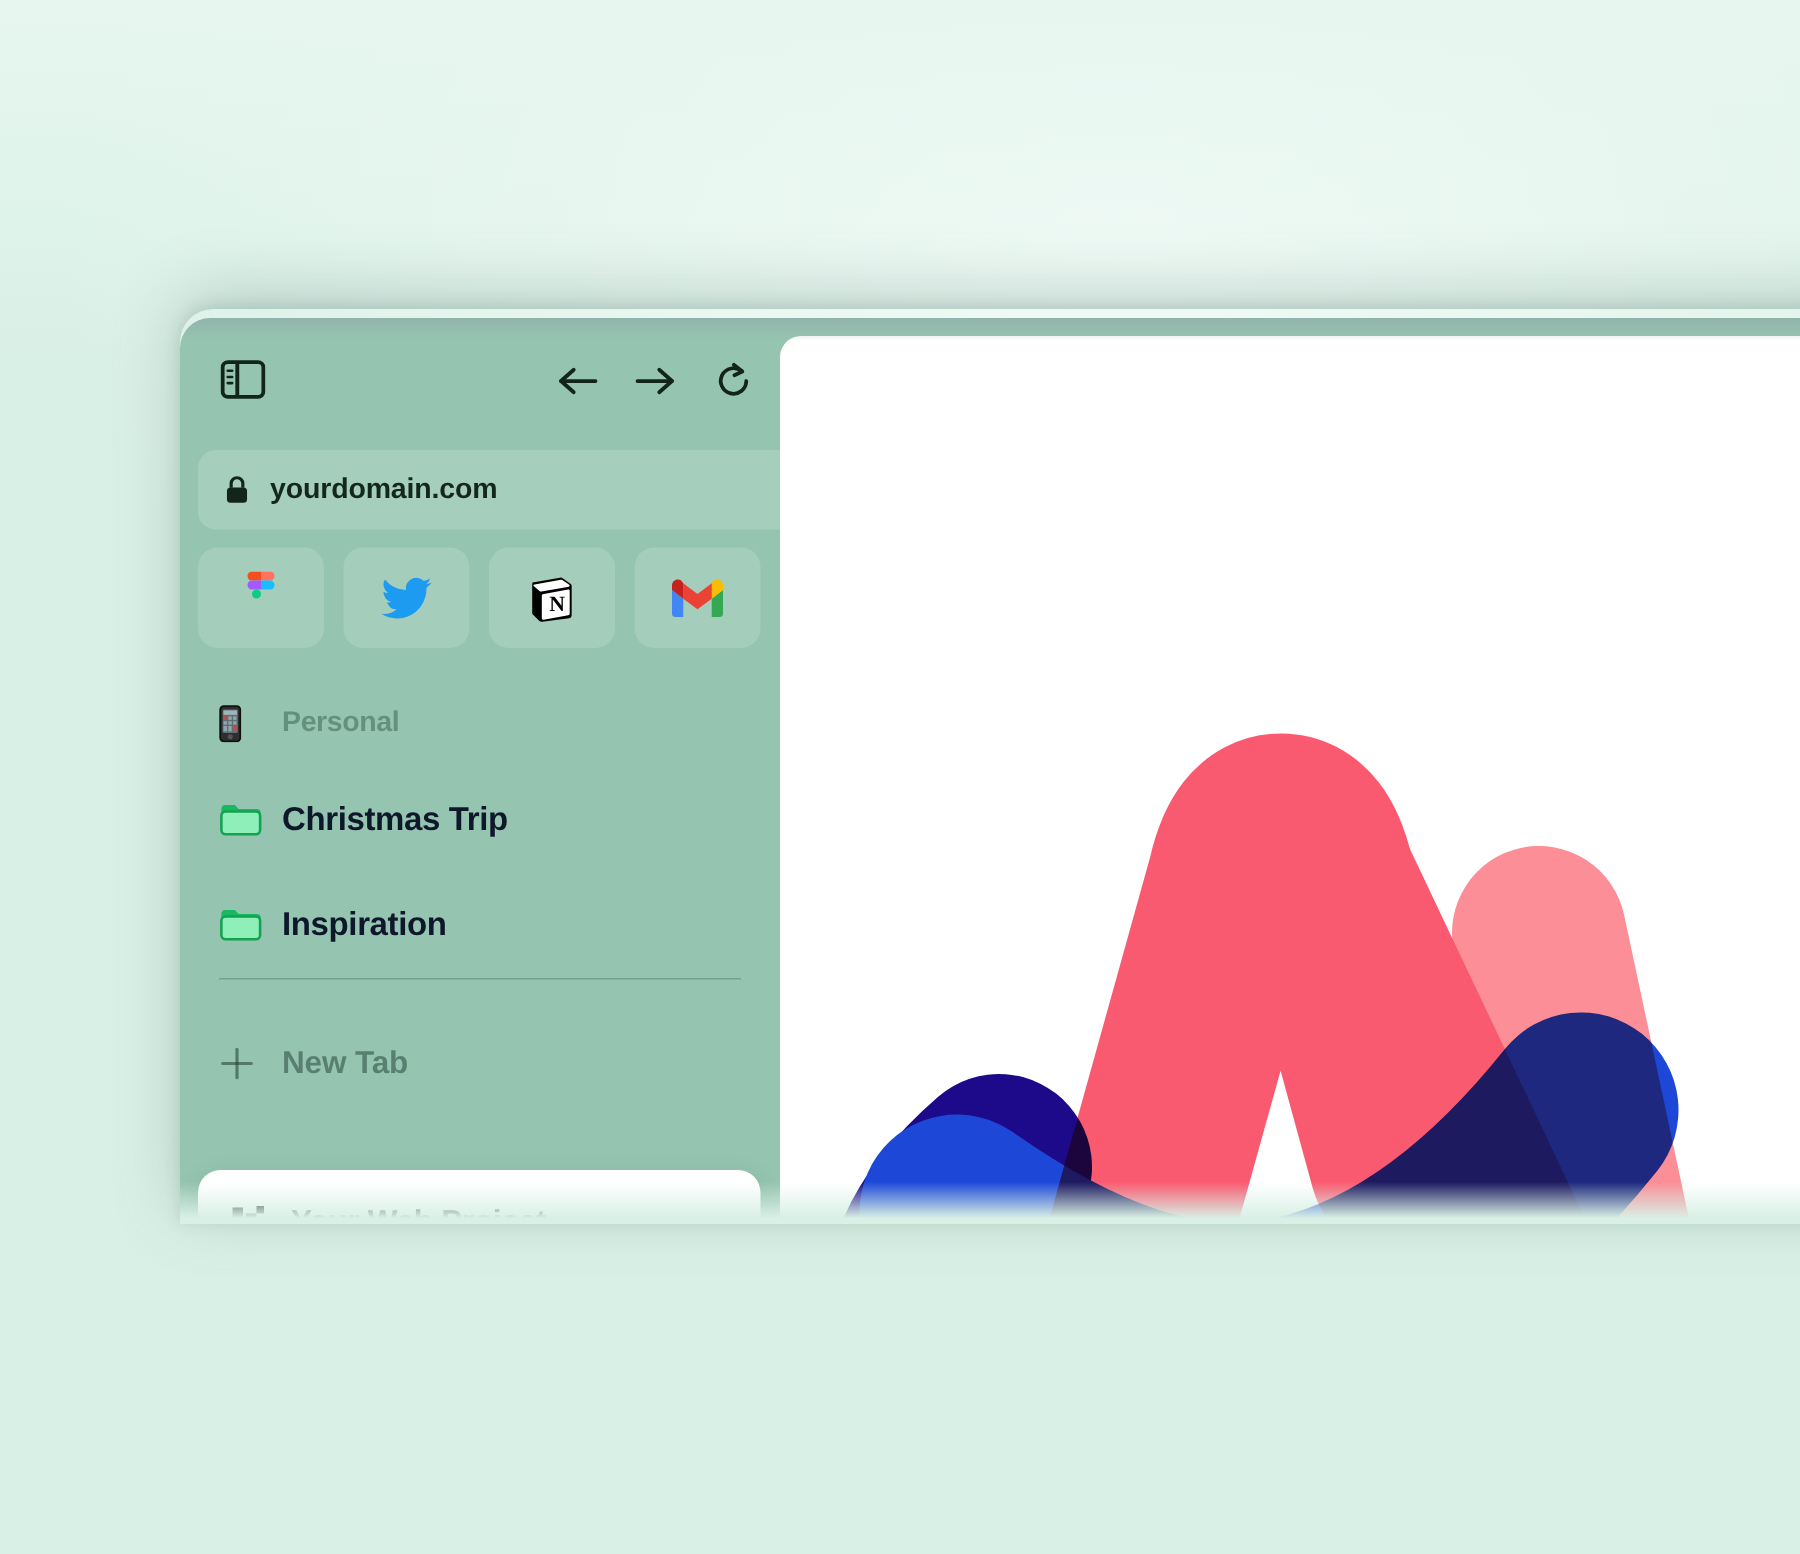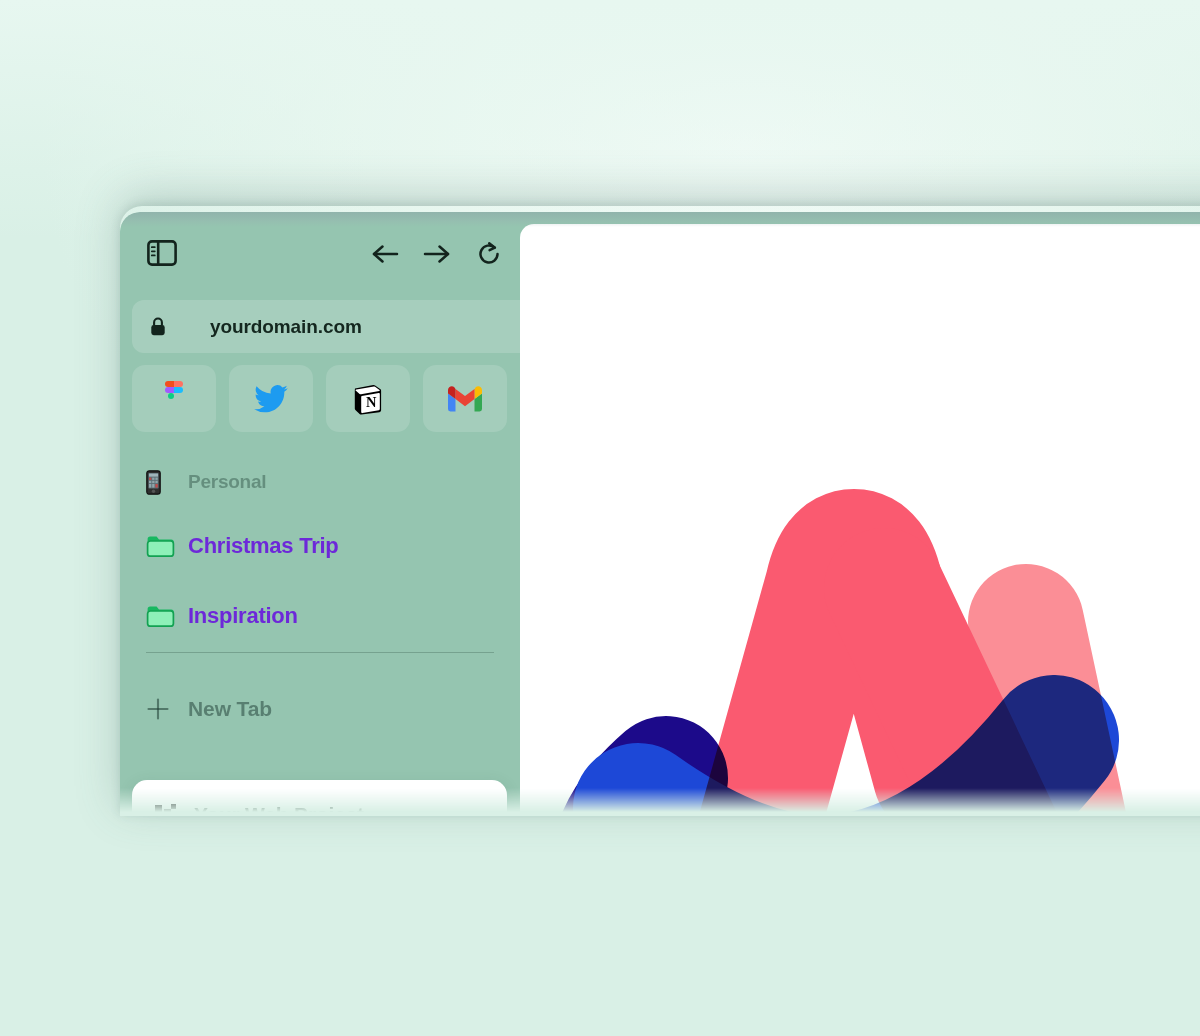--- a/index.html
+++ b/index.html
@@ -113,21 +113,20 @@
     top: 88px;
     width: 442px;
     height: 53px;
     border-radius: 12px;
     background: rgba(255,255,255,0.17);
     display: flex;
     align-items: center;
     padding: 0 18px;
     box-sizing: border-box;
     cursor: text;
-    gap: 30px;
   }
   .lock-icon { width: 16px; height: 19px; flex: 0 0 auto; }
   .url-text {
     margin-left: 14px;
     font-size: 19px;
     font-weight: 700;
     color: #14271f;
     letter-spacing: -0.1px;
   }
 
@@ -170,21 +169,21 @@
     width: 30px;
     display: flex;
     align-items: center;
     justify-content: flex-start;
     flex: 0 0 30px;
   }
   .sb-label {
     margin-left: 12px;
     font-size: 22px;
     font-weight: 700;
-    color: #6d28d9;
+    color: #0f172a;
     letter-spacing: -0.25px;
   }
   .sb-row.personal .sb-label {
     font-size: 19px;
     font-weight: 600;
     color: rgba(30,62,52,0.40);
   }
   .sb-spacer-1 { height: 18px; }
   .sb-spacer-2 { height: 22px; }
 

